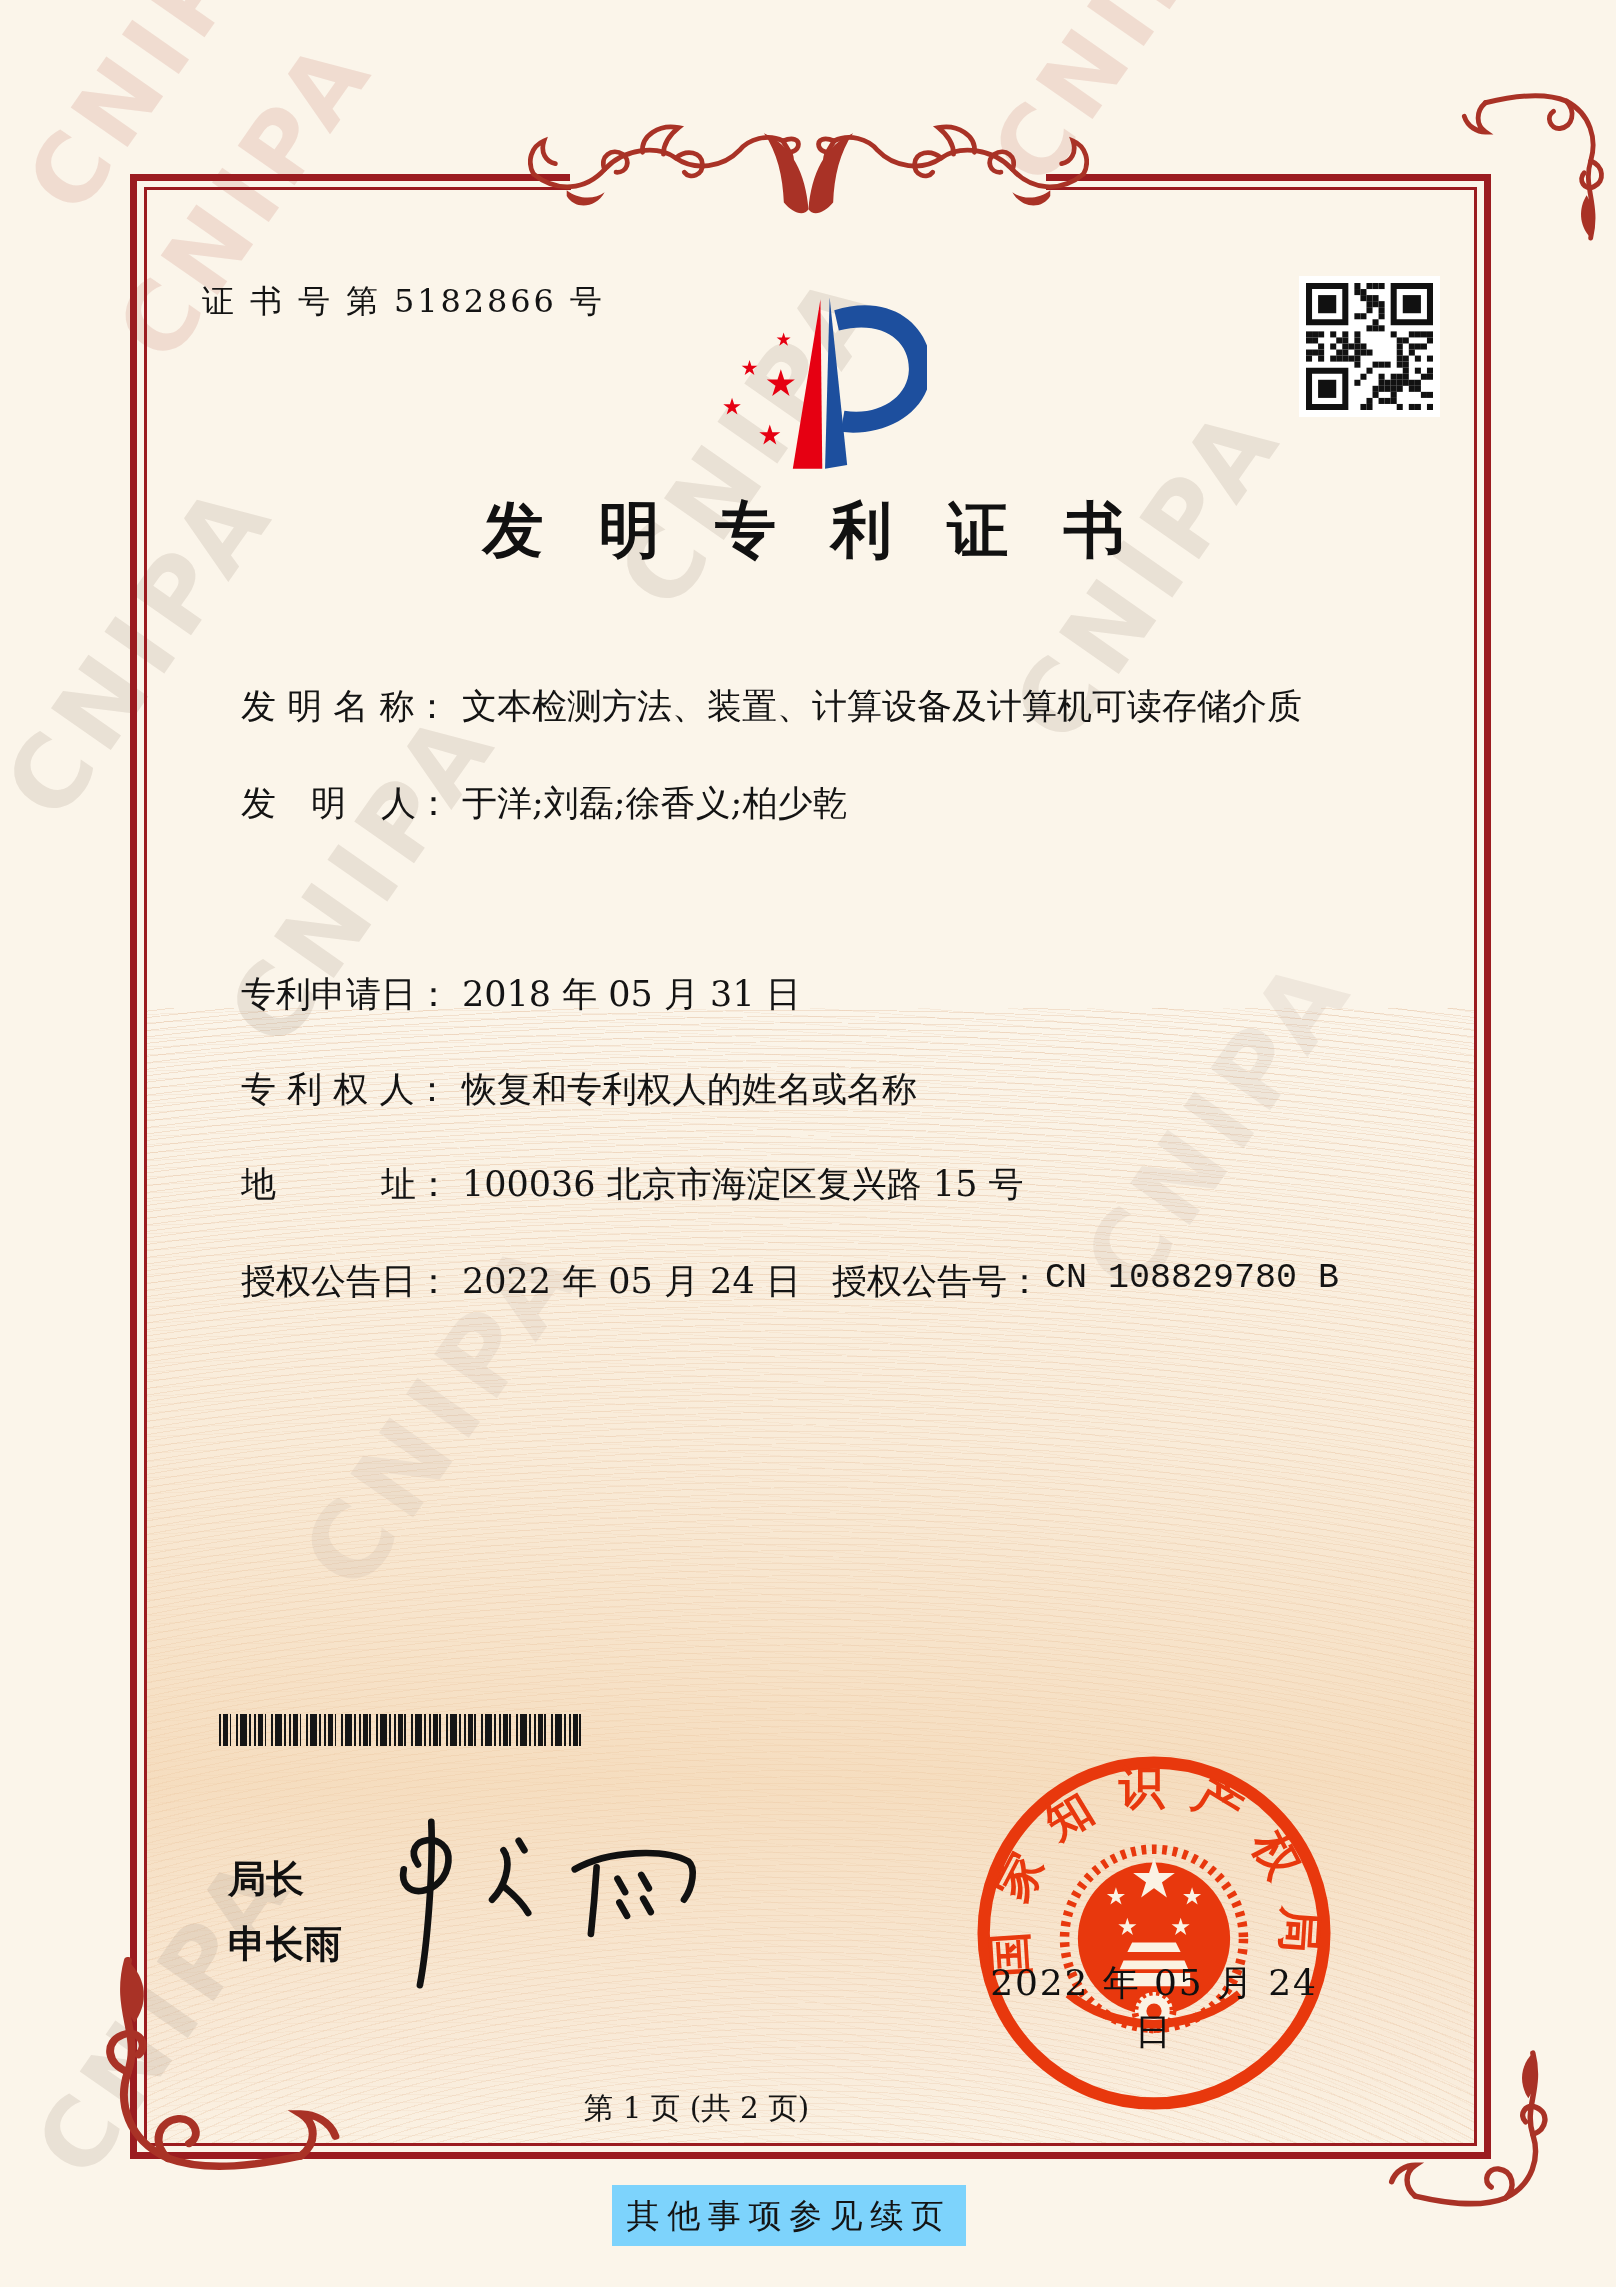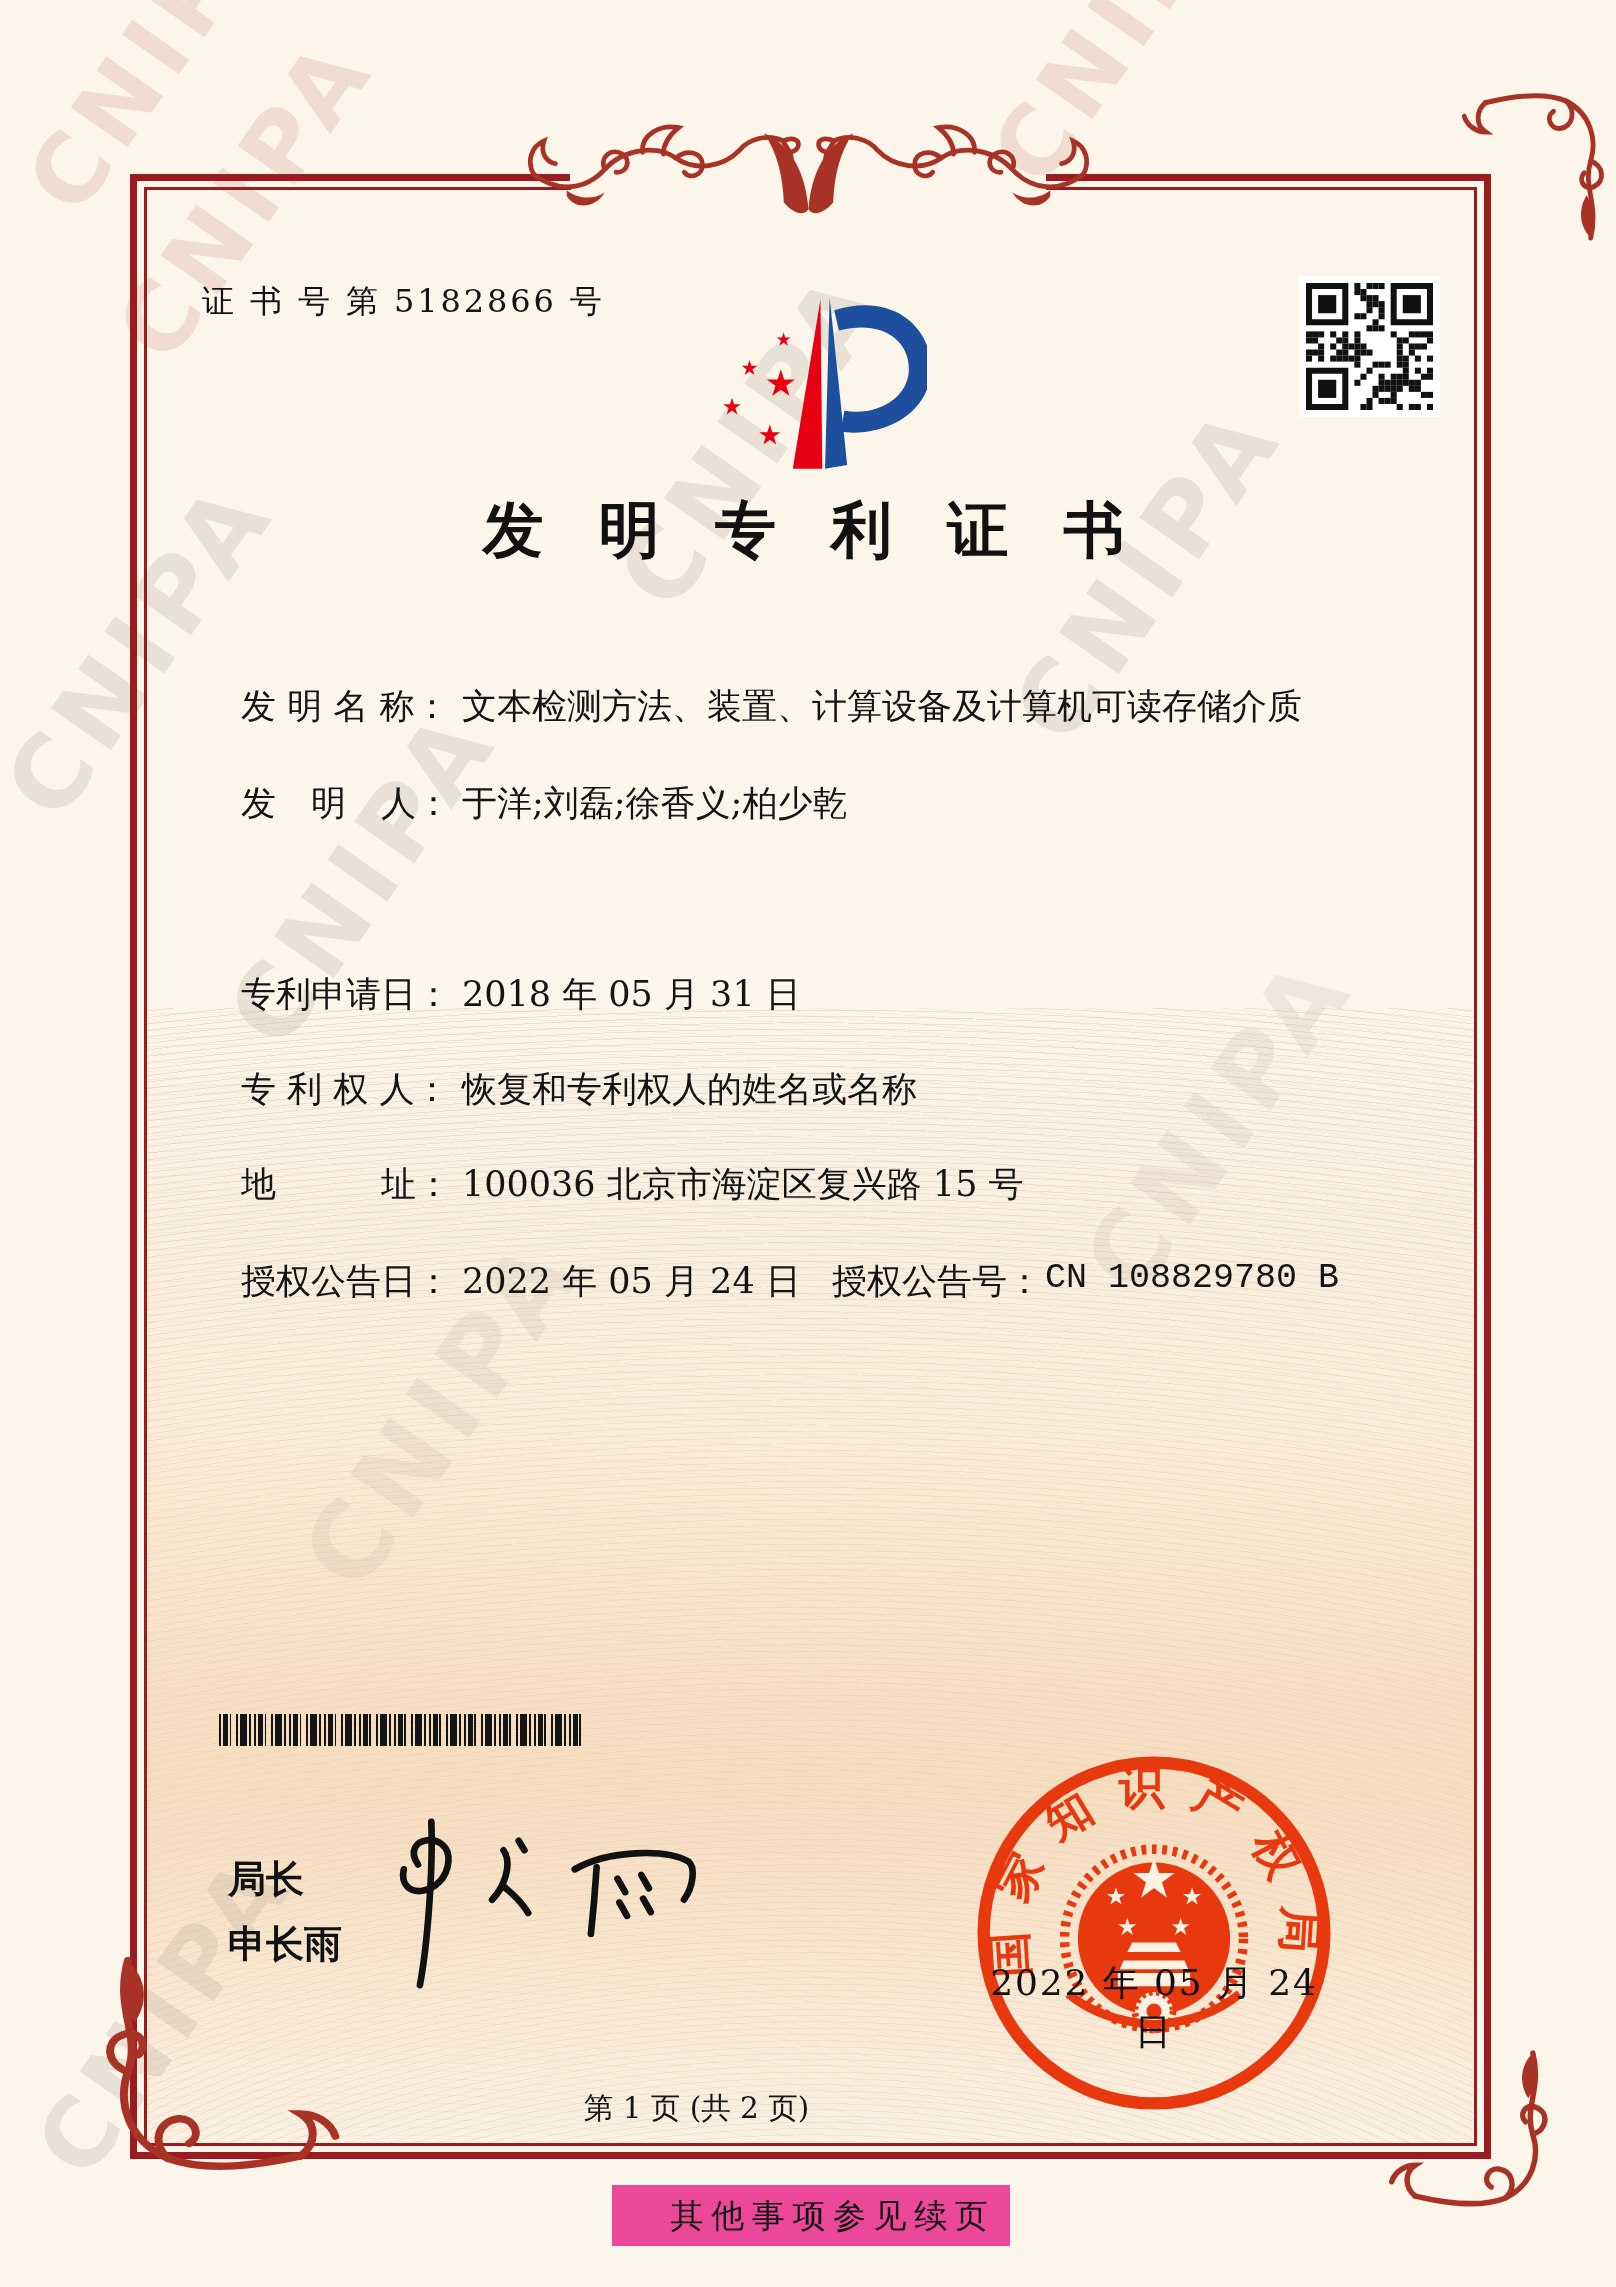--- a/index.html
+++ b/index.html
@@ -47,22 +47,22 @@
       #151515 30px 32px, rgba(0,0,0,0) 32px 35px);}
 
   .sig-label{position:absolute;left:228px;font-family:"DejaVu Sans","Liberation Sans",sans-serif;
              font-weight:bold;font-size:38px;color:#111;z-index:5;}
 
   .seal{position:absolute;left:977px;top:1756px;width:354px;height:354px;z-index:5;}
   .seal-date{position:absolute;left:977px;top:1959px;width:354px;text-align:center;
              font-size:36px;letter-spacing:1.9px;color:#101010;z-index:6;}
 
   .footer-page{position:absolute;left:535px;top:2089px;width:323px;text-align:center;font-size:29.5px;z-index:4;}
-  .note-box{position:absolute;left:612px;top:2185px;width:354px;height:61px;background:#ec4899;
-            text-align:center;font-size:33px;letter-spacing:7.6px;line-height:61px;z-index:4;padding-left:44px;}
+  .note-box{position:absolute;left:612px;top:2185px;width:354px;height:61px;background:#7dd3fc;
+            text-align:center;font-size:33px;letter-spacing:7.6px;line-height:61px;z-index:4;}
 
   .qr{position:absolute;left:1299px;top:276px;width:141px;height:141px;background:#ffffff;padding:0;z-index:4;}
   .qr svg{display:block;margin:6.7px;}
 
   .logo{position:absolute;left:701px;top:279px;width:226px;height:198px;z-index:4;}
   .drg{position:absolute;left:528px;top:103px;width:561px;height:128px;z-index:3;}
   .flr{position:absolute;z-index:3;}
 </style>
 </head>
 <body>

